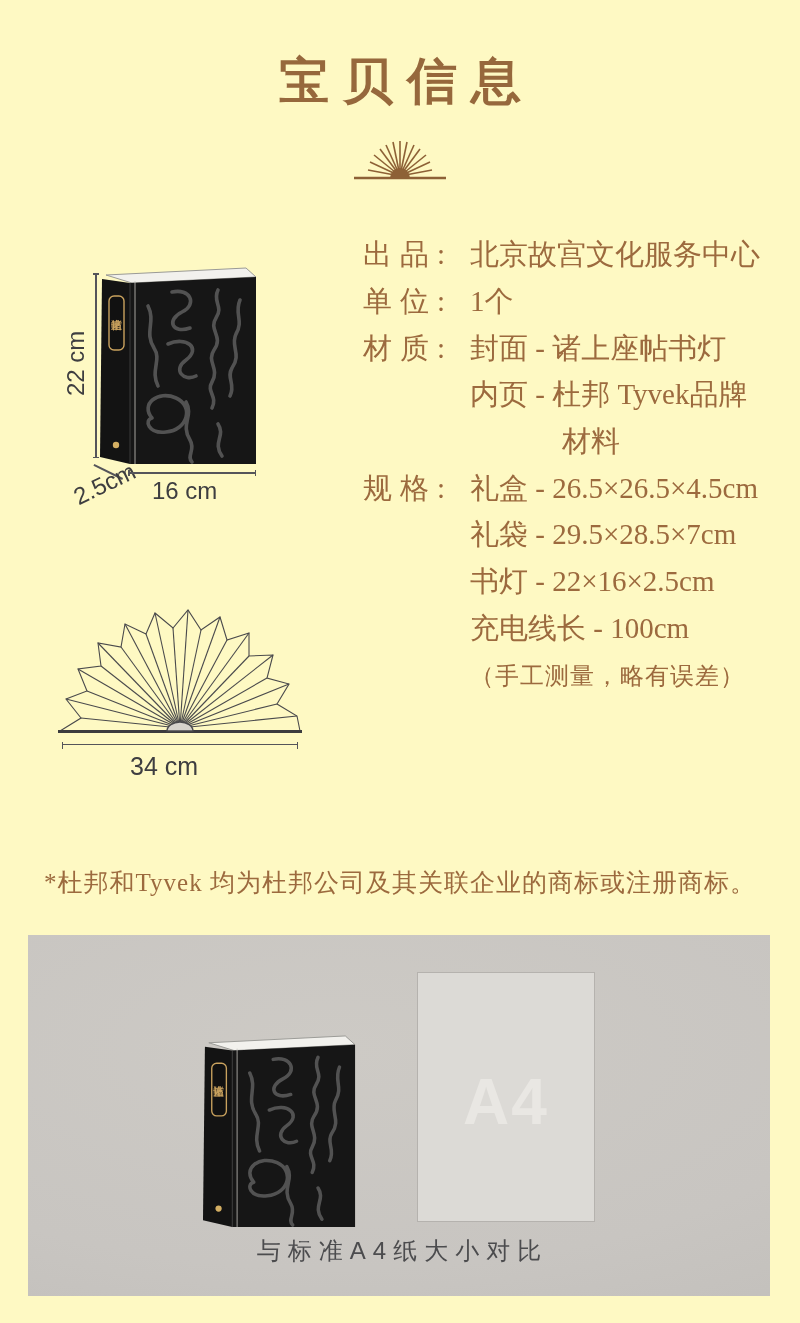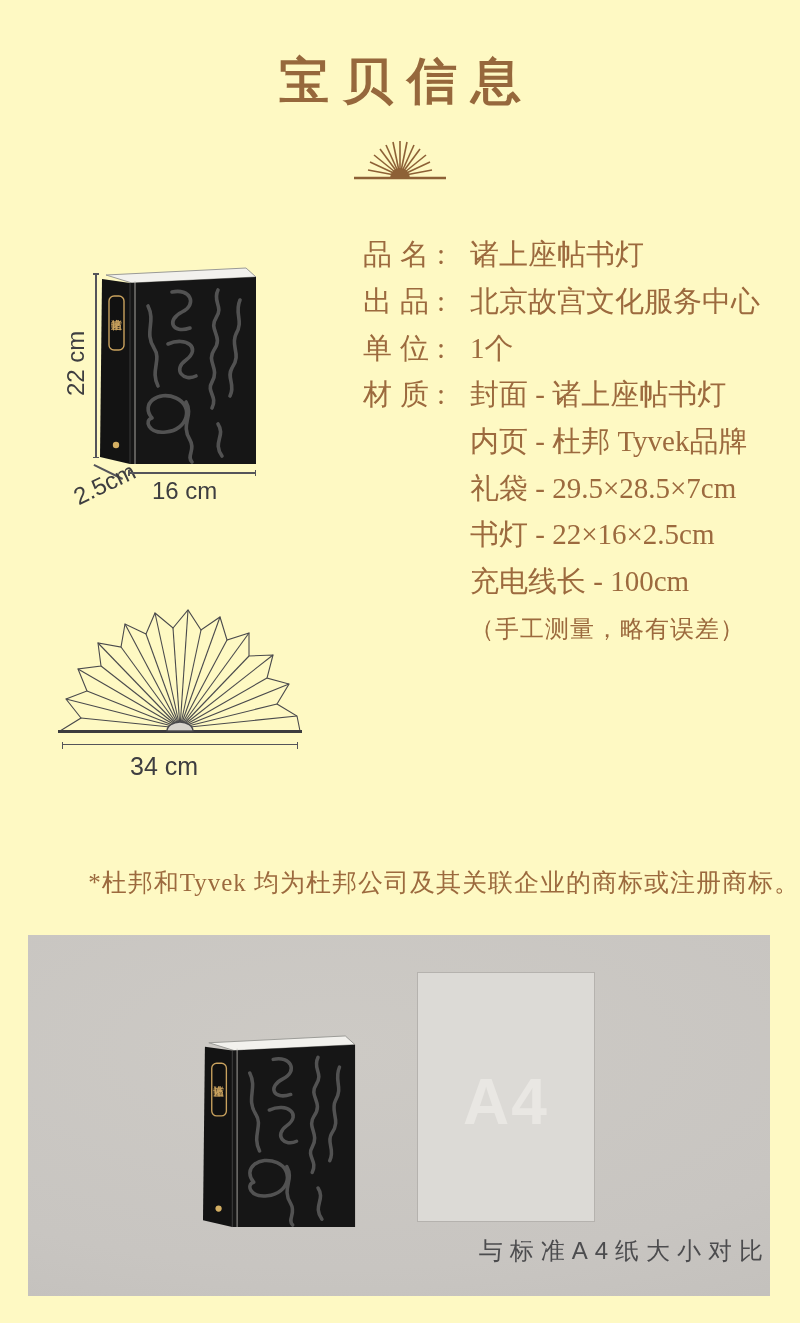--- a/index.html
+++ b/index.html
@@ -36,40 +36,40 @@
   .hline:before{ left:0; } .hline:after{ right:0; }
   .lab-16{ position:absolute; left:152px; top:477px; width:80px; text-align:left; }
   
   .fan-fig{ position:absolute; left:55px; top:590px; }
   .fan-dim-line{ position:absolute; left:62px; top:744px; width:236px; height:1.2px; background:#55555a; }
   .fan-dim-line:before,.fan-dim-line:after{ content:""; position:absolute; top:-2.5px; width:1.2px; height:7px; background:#55555a; }
   .fan-dim-line:before{ left:0; } .fan-dim-line:after{ right:0; }
   .lab-34{ position:absolute; left:130px; top:752px; width:100px; text-align:left; font-size:25px; }
   
   .note-line{
-    position:absolute; top:866px; left:0; width:100%; text-align:right;
+    position:absolute; top:866px; left:0; width:100%; text-align:center;
     color:#9c6a3e; font-size:25px; letter-spacing:1px;
   }
   
   .compare{
     position:absolute; left:28px; top:935px; width:742px; height:361px;
     background:radial-gradient(130% 110% at 42% 32%, #cdcac5 0%, #c8c5c1 55%, #bfbcb8 100%);
   }
   .compare-book{ position:absolute; left:174px; top:99px; }
   .a4-paper{
     position:absolute; left:389px; top:37px; width:178px; height:250px;
     background:#dcdad6; border:1px solid #b5b2ae; box-sizing:border-box;
   }
   .a4-label{
     position:absolute; left:0; top:92px; width:100%; text-align:center;
     font-family:"Liberation Sans", sans-serif; font-weight:bold;
     font-size:64px; color:#e9e7e3; letter-spacing:2px;
   }
   .compare-caption{
-    position:absolute; left:0; top:300px; width:100%; text-align:right;
+    position:absolute; left:0; top:300px; width:100%; text-align:center;
     color:#4c4c4e; font-size:24px; letter-spacing:7px; padding-left:7px; box-sizing:border-box;
     font-family:"Liberation Sans", sans-serif;
   }
 </style>
 </head>
 <body>
 
 <svg width="0" height="0" style="position:absolute">
   <symbol id="book-sym" viewBox="0 0 158 200">
 
@@ -121,24 +121,20 @@
         <line x1="48" y1="36" x2="74" y2="15"></line>
         <line x1="48" y1="36" x2="78" y2="22"></line>
         <line x1="48" y1="36" x2="80" y2="30"></line>
       </g>
     </g>
     <path d="M38,38 A10,10 0 0 1 58,38 Z" fill="#8d6136"></path>
   </svg>
 
   <div class="details">
 
-      <div class="row">
-        <span class="lbl">品名:</span>
-        <span class="val">诸上座帖书灯</span>
-      </div>
 
       <div class="row">
         <span class="lbl">出品:</span>
         <span class="val">北京故宫文化服务中心</span>
       </div>
 
       <div class="row">
         <span class="lbl">单位:</span>
         <span class="val">1个</span>
       </div>
@@ -146,21 +142,29 @@
       <div class="row">
         <span class="lbl">材质:</span>
         <span class="val">封面 - 诸上座帖书灯</span>
       </div>
 
       <div class="row">
         <span class="lbl"></span>
         <span class="val">内页 - 杜邦 Tyvek品牌</span>
       </div>
 
-
+      <div class="row indent-2">
+        <span class="lbl"></span>
+        <span class="val">材料</span>
+      </div>
+
+      <div class="row">
+        <span class="lbl">规格:</span>
+        <span class="val">礼盒 - 26.5×26.5×4.5cm</span>
+      </div>
 
       <div class="row">
         <span class="lbl"></span>
         <span class="val">礼袋 - 29.5×28.5×7cm</span>
       </div>
 
       <div class="row">
         <span class="lbl"></span>
         <span class="val">书灯 - 22×16×2.5cm</span>
       </div>

